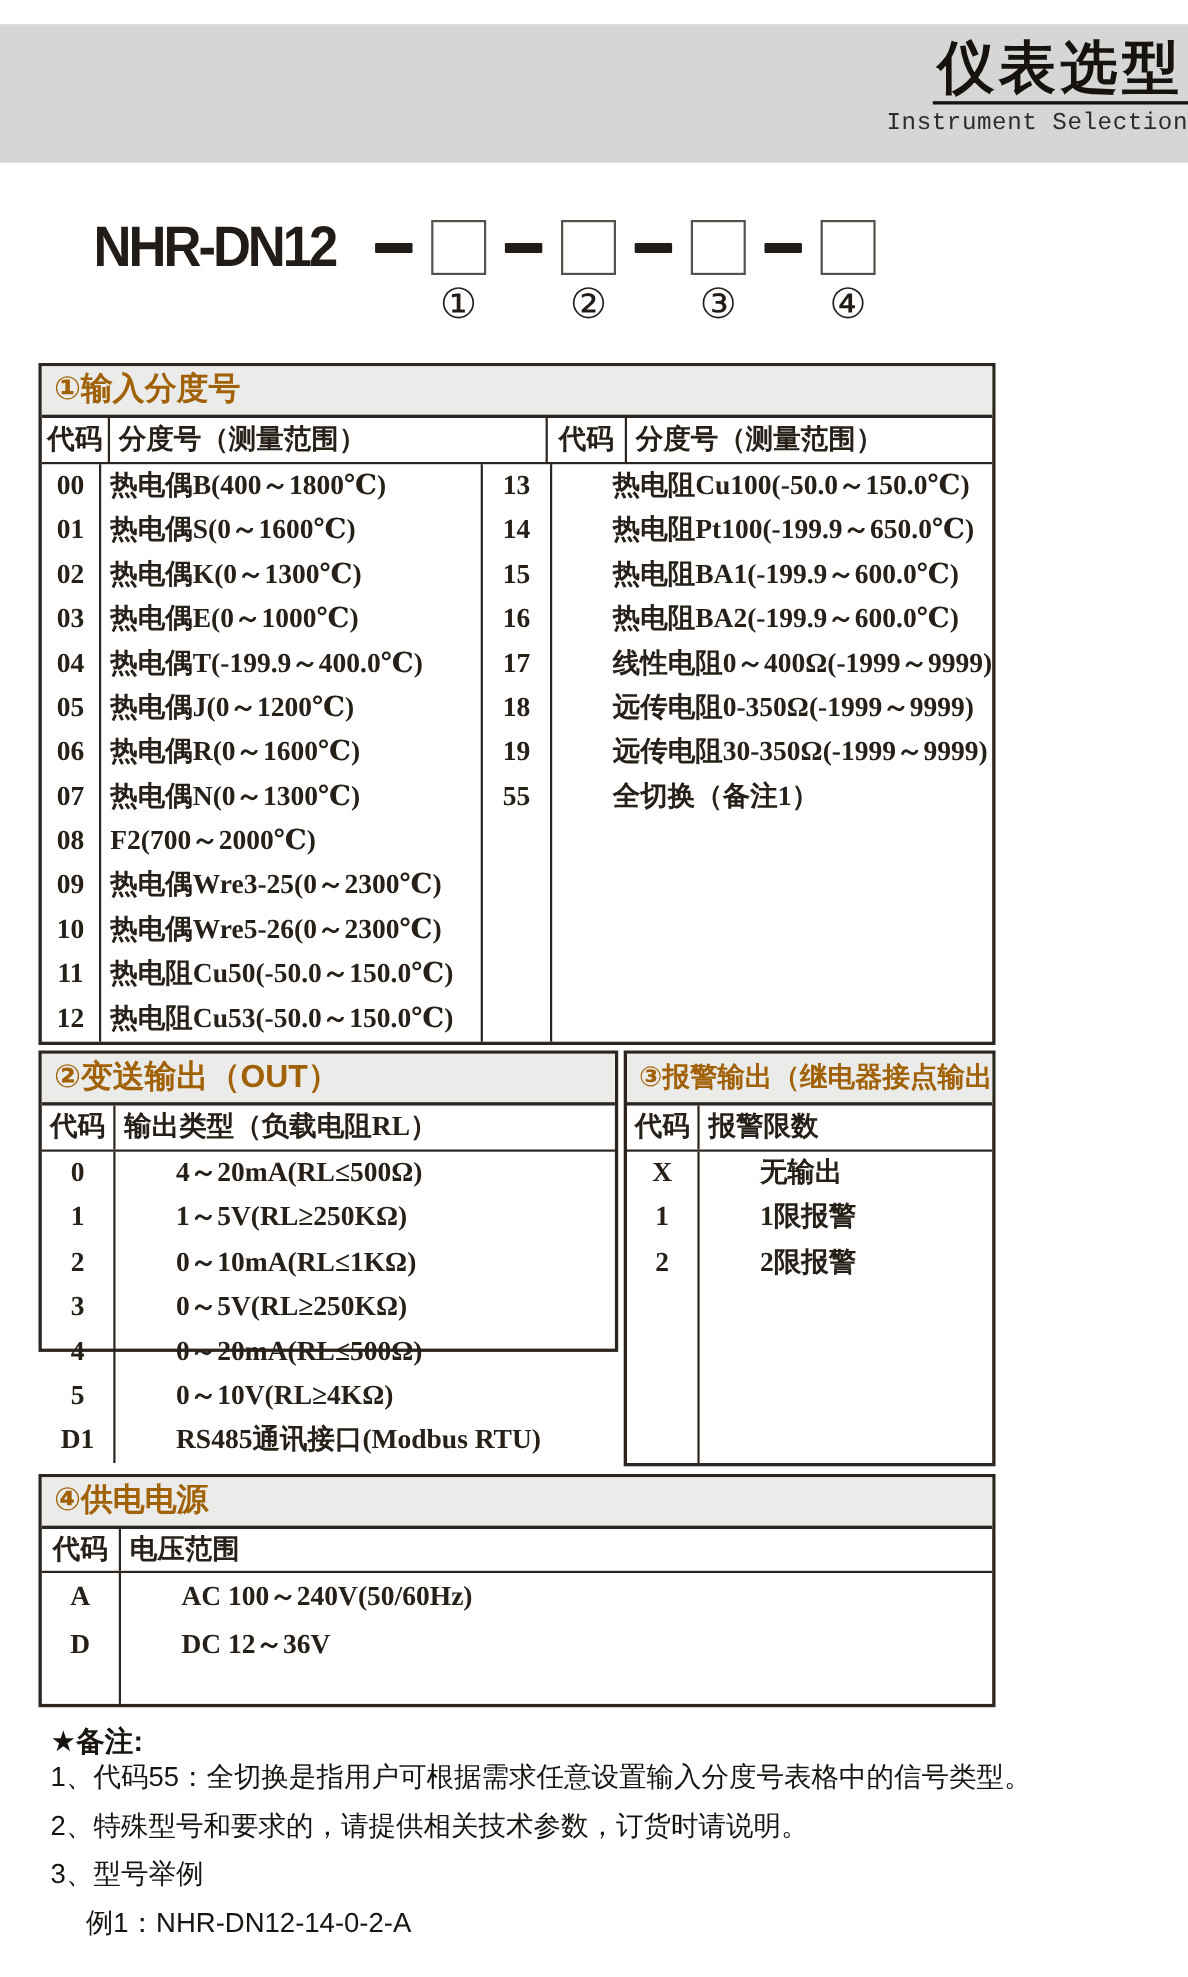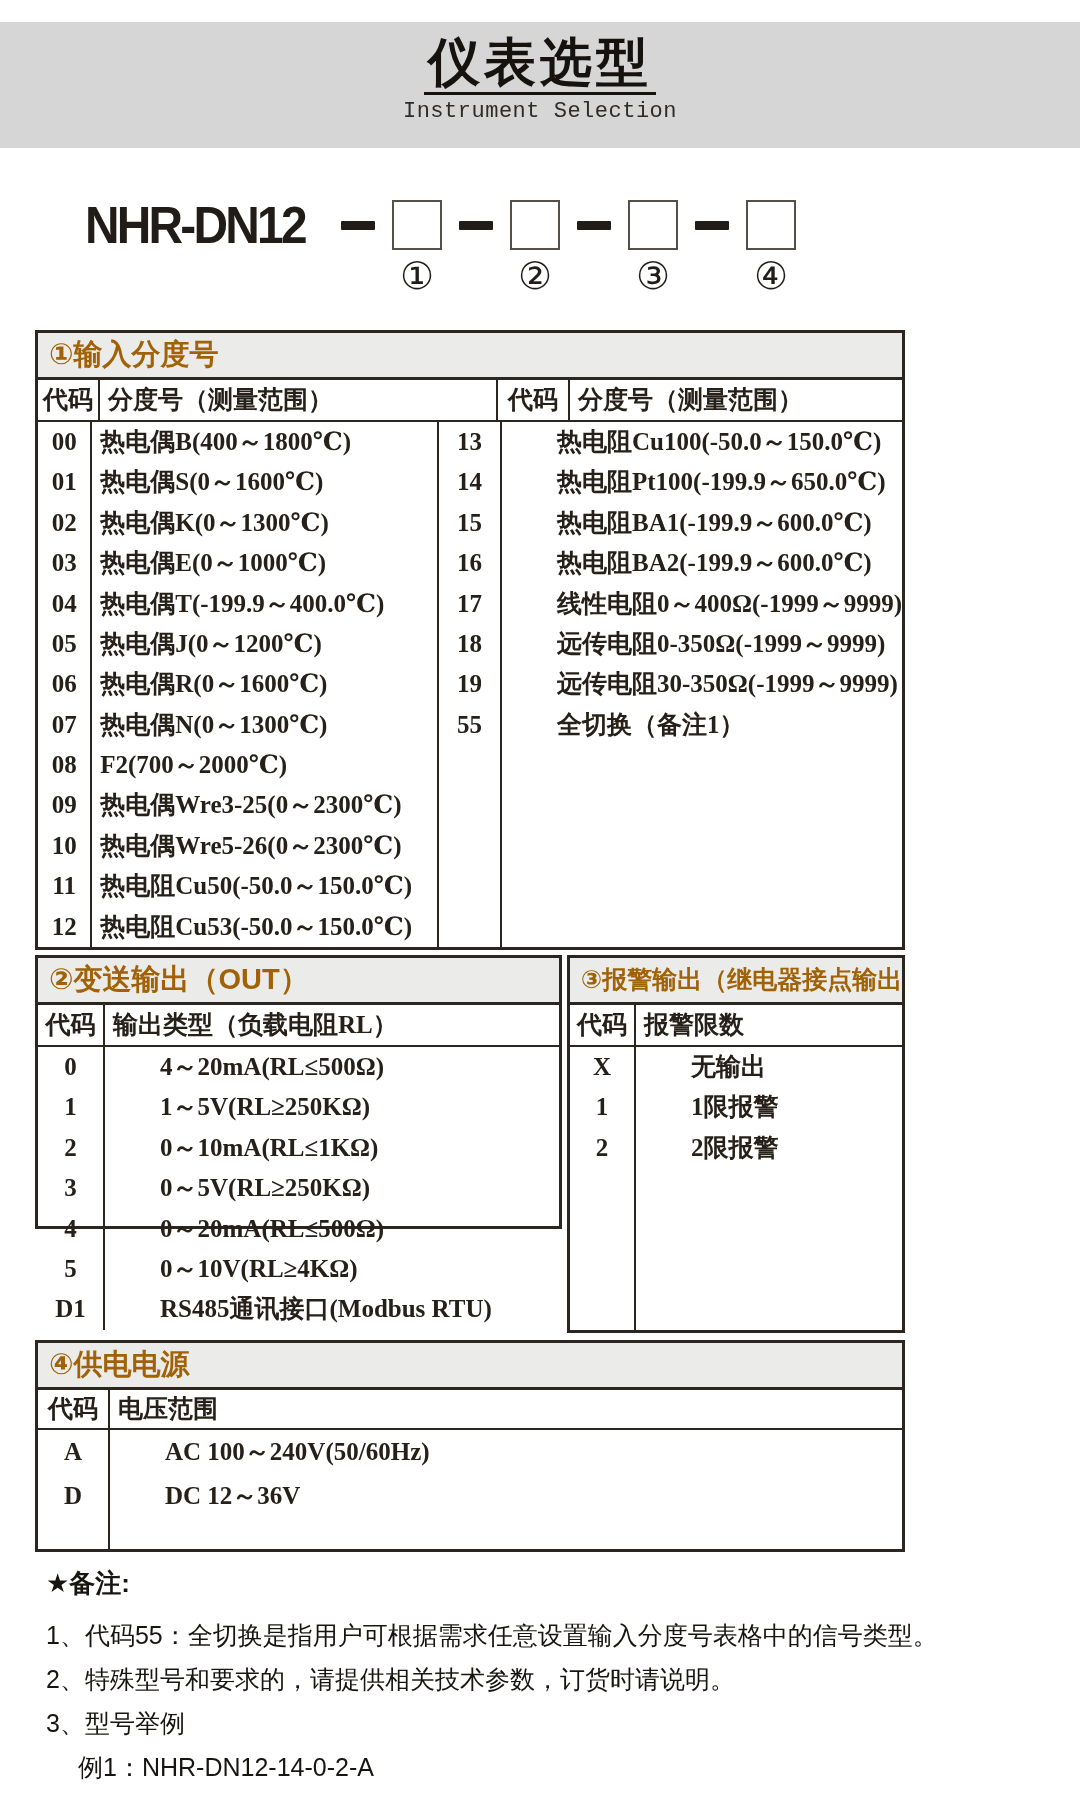--- a/index.html
+++ b/index.html
@@ -9,21 +9,21 @@
     width: 1080px;
     height: 1797px;
     background: #ffffff;
     color: #262019;
     font-family: "Liberation Serif","DejaVu Serif",serif;
     overflow: hidden;
   }
   
   .top-band {
     position: absolute; top: 22px; left: 0; width: 1080px; height: 126px;
-    background: #d6d6d6; text-align: center;
+    background: #d6d6d6; text-align: right;
   }
   .cn-title {
     display: inline-block; margin-top: 12px;
     font-family: "Liberation Sans","DejaVu Sans",sans-serif;
     font-size: 52px; font-weight: bold; letter-spacing: 4px;
     color: #16130f; border-bottom: 3px solid #16130f; padding: 0 4px 1px 4px;
     line-height: 1.1;
   }
   .en-subtitle {
     margin-top: 4px;
@@ -98,21 +98,21 @@
   .t4 .hcell { line-height: 38px; }
   .t4 .tbody { height: 119px; }
   .t4 .bcell { height: 44px; line-height: 44px; }
   .w-c5 { width: 72px; }
   
   .notes {
     position: absolute; top: 1566px; left: 46px; width: 1000px;
     font-family: "Liberation Sans","DejaVu Sans",sans-serif;
     color: #181511;
   }
-  .notes-title { font-size: 26px; font-weight: bold; margin-bottom: 19px; }
+  .notes-title { font-size: 26px; font-weight: bold; }
   .note { font-size: 25px; line-height: 31px; margin-bottom: 13px; white-space: nowrap; }
   .note.indent { padding-left: 32px; }
 </style>
 </head>
 <body>
 
 <div class="page">
 
   <div class="top-band">
     <div>

